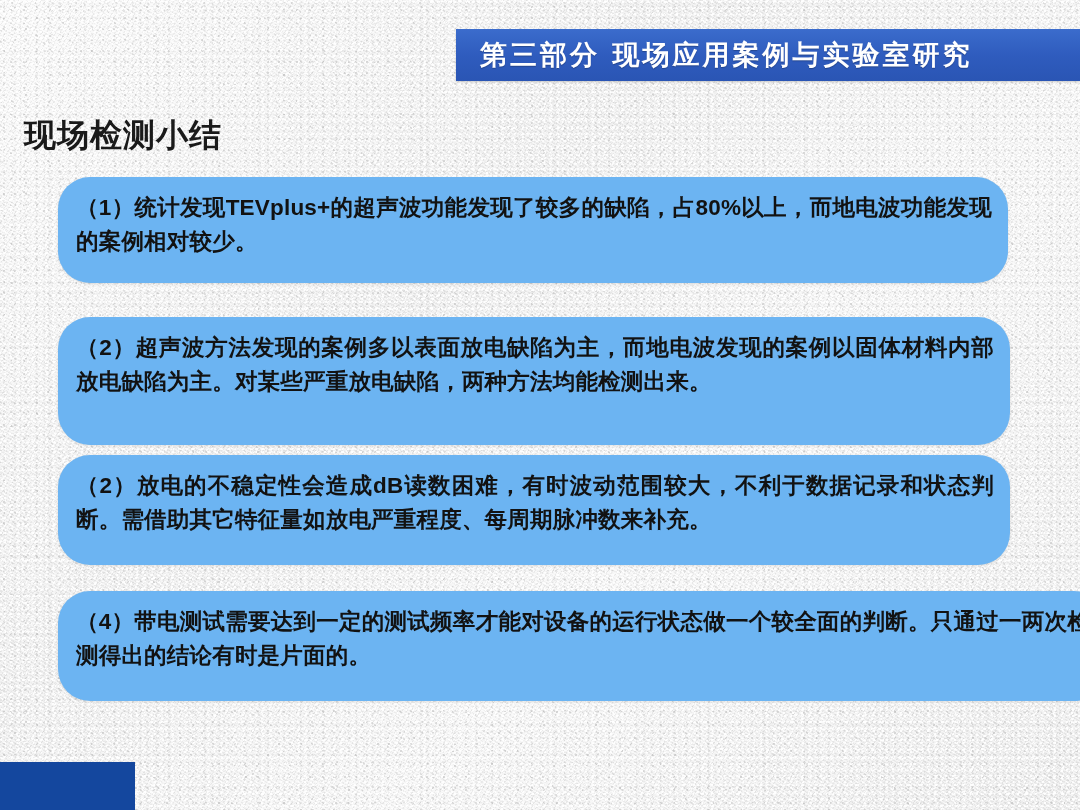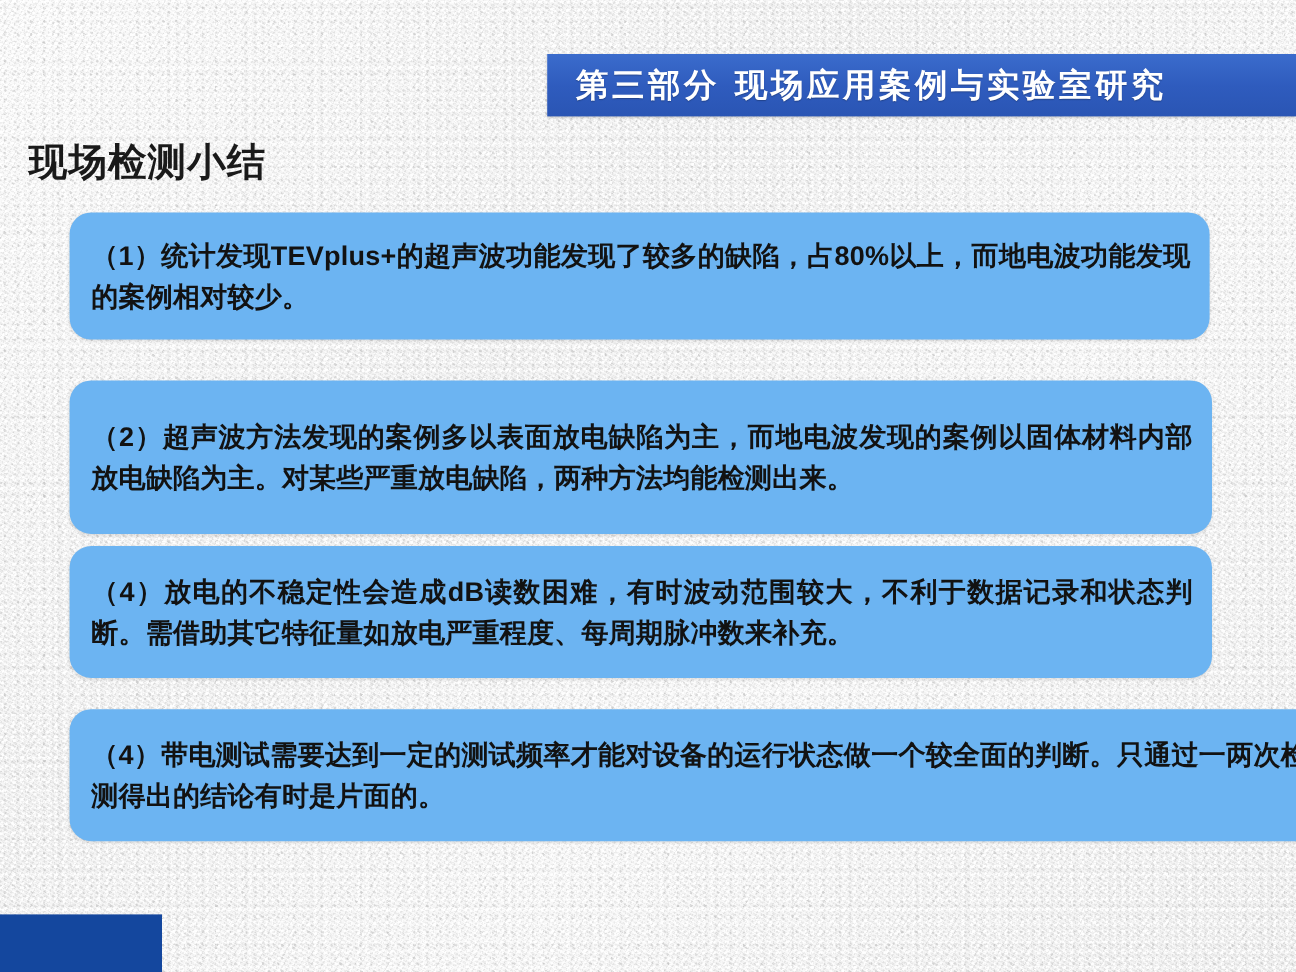--- a/index.html
+++ b/index.html
@@ -55,21 +55,20 @@
     position: absolute;
     left: 456px;
     top: 29px;
     width: 624px;
     height: 52px;
     background: linear-gradient(180deg, #3b6ccc 0%, #2f5cbe 50%, #2a55b4 100%);
     box-shadow: 0 1px 2px rgba(0,0,0,0.18);
     display: flex;
     align-items: center;
     z-index: 3;
-    margin-top: 16px;
   }
   #header-banner .banner-text {
     color: #ffffff;
     font-family: "DejaVu Serif", "Liberation Serif", serif;
     font-size: 27px;
     font-weight: 700;
     letter-spacing: 3px;
     white-space: nowrap;
     padding-left: 24px;
     text-shadow: 0 1px 1px rgba(0,0,0,0.25);
@@ -84,26 +83,26 @@
     font-weight: 700;
     color: #1a1a1a;
     letter-spacing: 1px;
     z-index: 3;
   }
 
   
   .bullet-box {
     position: absolute;
     background: #6cb4f2;
-    border-radius: 18px;
+    border-radius: 32px;
     box-sizing: border-box;
     padding: 14px 16px 12px 18px;
     display: flex;
     flex-direction: column;
-    justify-content: center;
+    justify-content: flex-start;
     box-shadow: 0 1px 3px rgba(0,0,0,0.10);
     z-index: 2;
   }
   .bullet-box .bullet-text {
     color: #121212;
     font-size: 22.5px;
     font-weight: 700;
     line-height: 1.50;
     letter-spacing: 0.2px;
     text-align: justify;
@@ -139,21 +138,21 @@
 
   <div class="bullet-box" id="bullet-box-1">
     <div class="bullet-text">（1）统计发现TEVplus+的超声波功能发现了较多的缺陷，占80%以上，而地电波功能发现的案例相对较少。</div>
   </div>
 
   <div class="bullet-box" id="bullet-box-2">
     <div class="bullet-text">（2）超声波方法发现的案例多以表面放电缺陷为主，而地电波发现的案例以固体材料内部放电缺陷为主。对某些严重放电缺陷，两种方法均能检测出来。</div>
   </div>
 
   <div class="bullet-box" id="bullet-box-3">
-    <div class="bullet-text">（4）放电的不稳定性会造成dB读数困难，有时波动范围较大，不利于数据记录和状态判断。需借助其它特征量如放电严重程度、每周期脉冲数来补充。</div>
+    <div class="bullet-text">（2）放电的不稳定性会造成dB读数困难，有时波动范围较大，不利于数据记录和状态判断。需借助其它特征量如放电严重程度、每周期脉冲数来补充。</div>
   </div>
 
   <div class="bullet-box" id="bullet-box-4">
     <div class="bullet-text">（4）带电测试需要达到一定的测试频率才能对设备的运行状态做一个较全面的判断。只通过一两次检测得出的结论有时是片面的。</div>
   </div>
 
   <div id="footer-accent"></div>
 
 </div>
 

